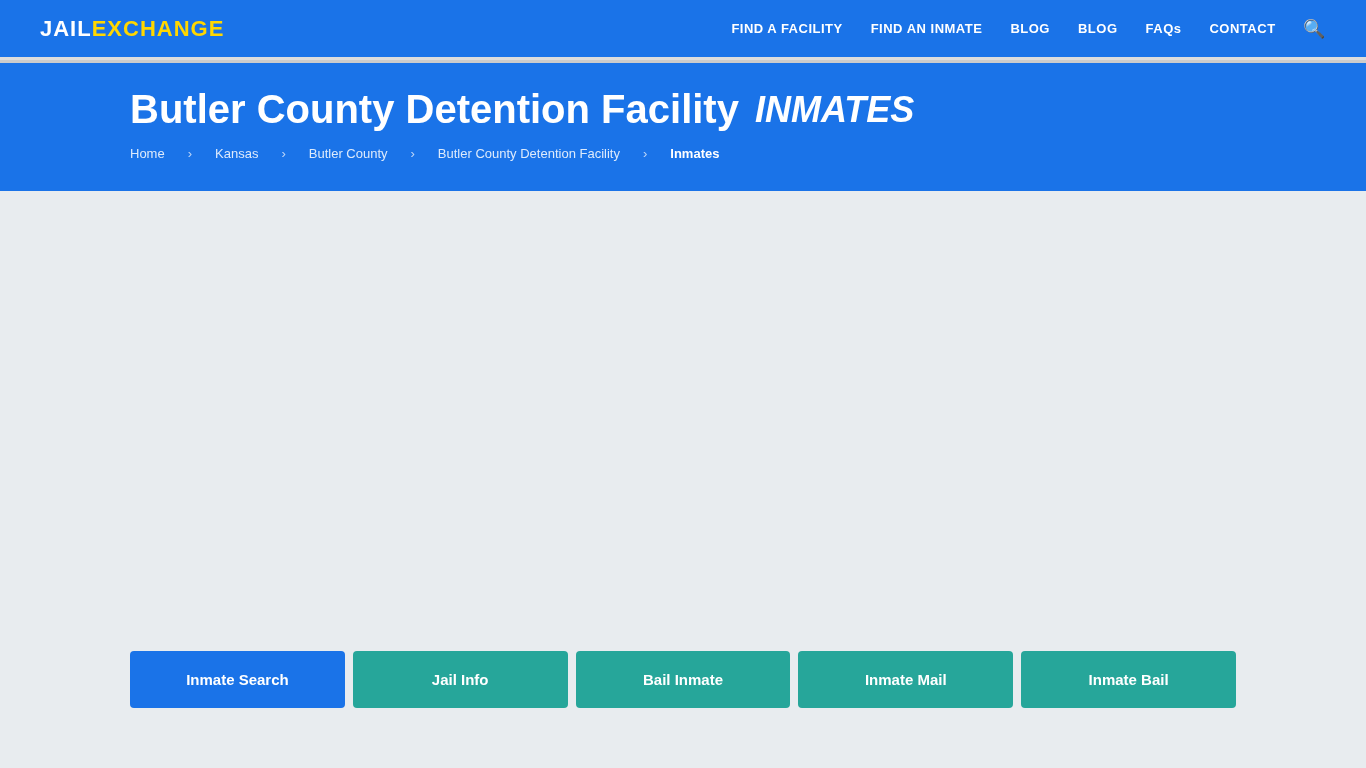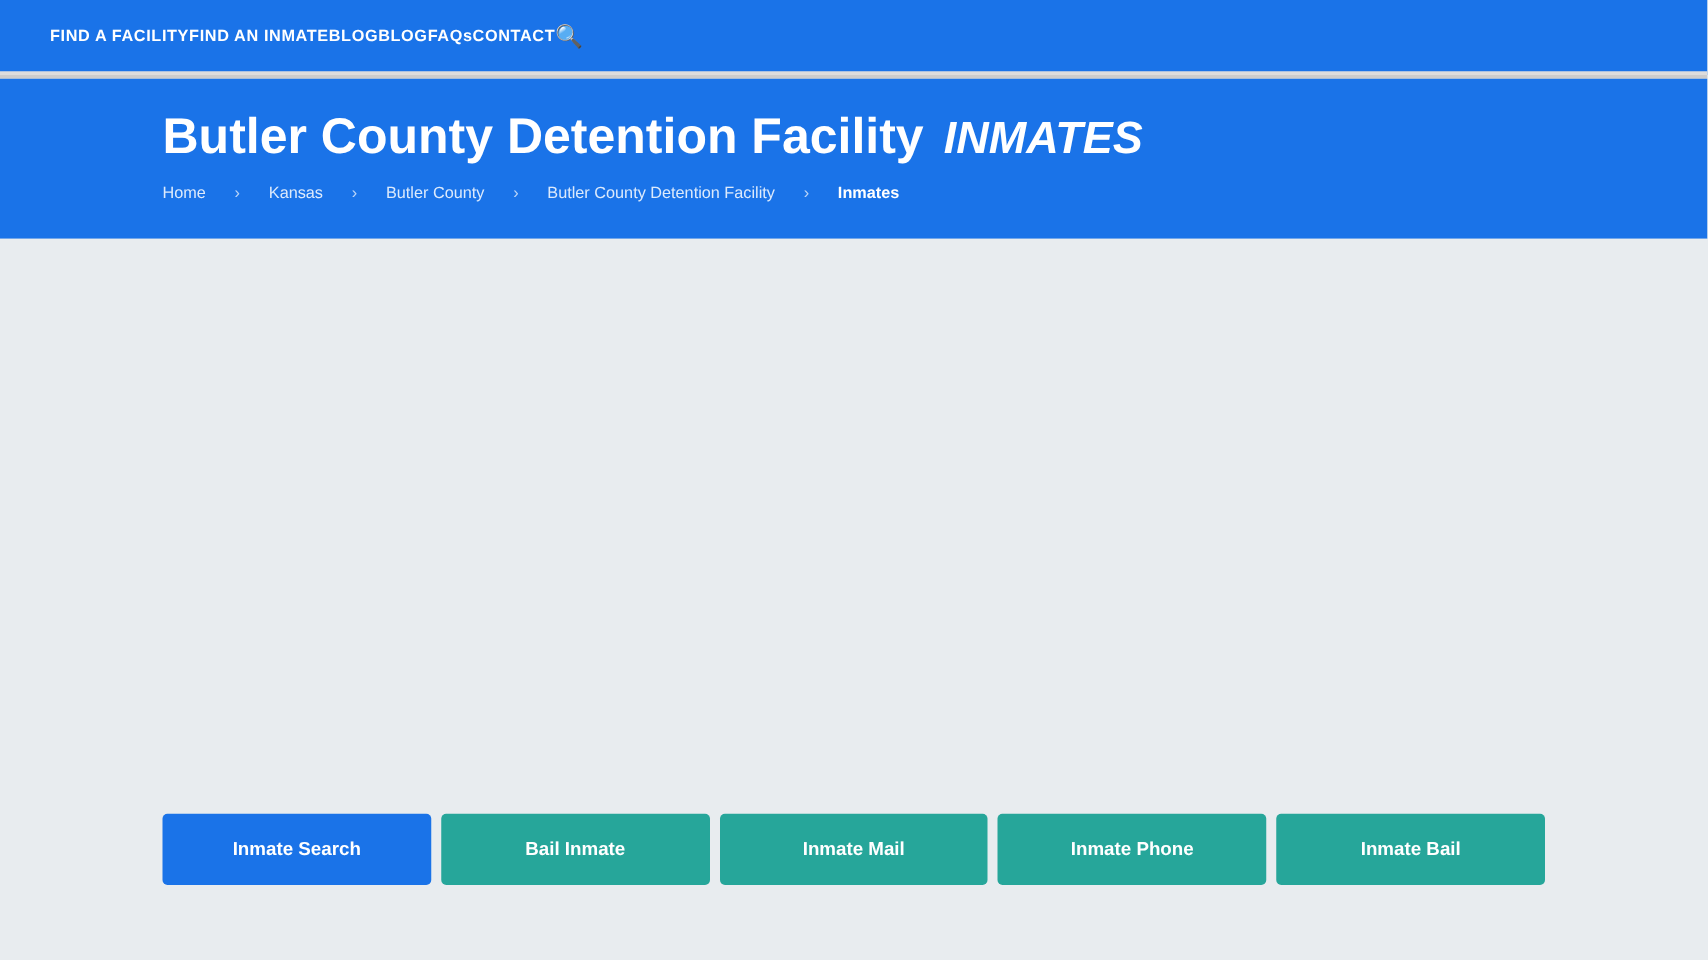--- a/index.html
+++ b/index.html
@@ -41,20 +41,21 @@
     .logo-exchange {
       color: #ffd700;
       font-weight: 900;
       font-size: 22px;
       letter-spacing: 1px;
     }
 
     .nav {
       display: flex;
       align-items: center;
+      gap: 28px;
     }
 
     .nav-item {
       color: #fff;
       text-decoration: none;
       font-size: 13px;
       font-weight: 600;
       letter-spacing: 0.5px;
       cursor: pointer;
     }
@@ -159,20 +160,24 @@
     
     .header-divider {
       height: 3px;
       background-color: #ccc;
     }
   </style>
 </head>
 <body>
 
 <header class="header">
+  <div class="logo">
+    <span class="logo-jail">JAIL</span>
+    <span class="logo-exchange">EXCHANGE</span>
+  </div>
   <nav class="nav">
     <a class="nav-item">FIND A FACILITY</a>
     <a class="nav-item">FIND AN INMATE</a>
     <a class="nav-item">BLOG</a>
     <a class="nav-item">BLOG</a>
     <a class="nav-item">FAQs</a>
     <a class="nav-item">CONTACT</a>
     <button class="search-icon-btn">🔍</button>
   </nav>
 </header>
@@ -196,19 +201,19 @@
     <span class="breadcrumb-active">Inmates</span>
   </nav>
 </section>
 
 <div class="main-content"></div>
 
 <section class="button-section">
 
   <div class="btn-row">
     <button class="btn-nav btn-active">Inmate Search</button>
+    <button class="btn-nav btn-teal">Jail Info</button>
     <button class="btn-nav btn-teal">Bail Inmate</button>
     <button class="btn-nav btn-teal">Inmate Mail</button>
-    <button class="btn-nav btn-teal">Inmate Phone</button>
     <button class="btn-nav btn-teal">Inmate Bail</button>
   </div>
 
 </section>
 
 </body></html>

